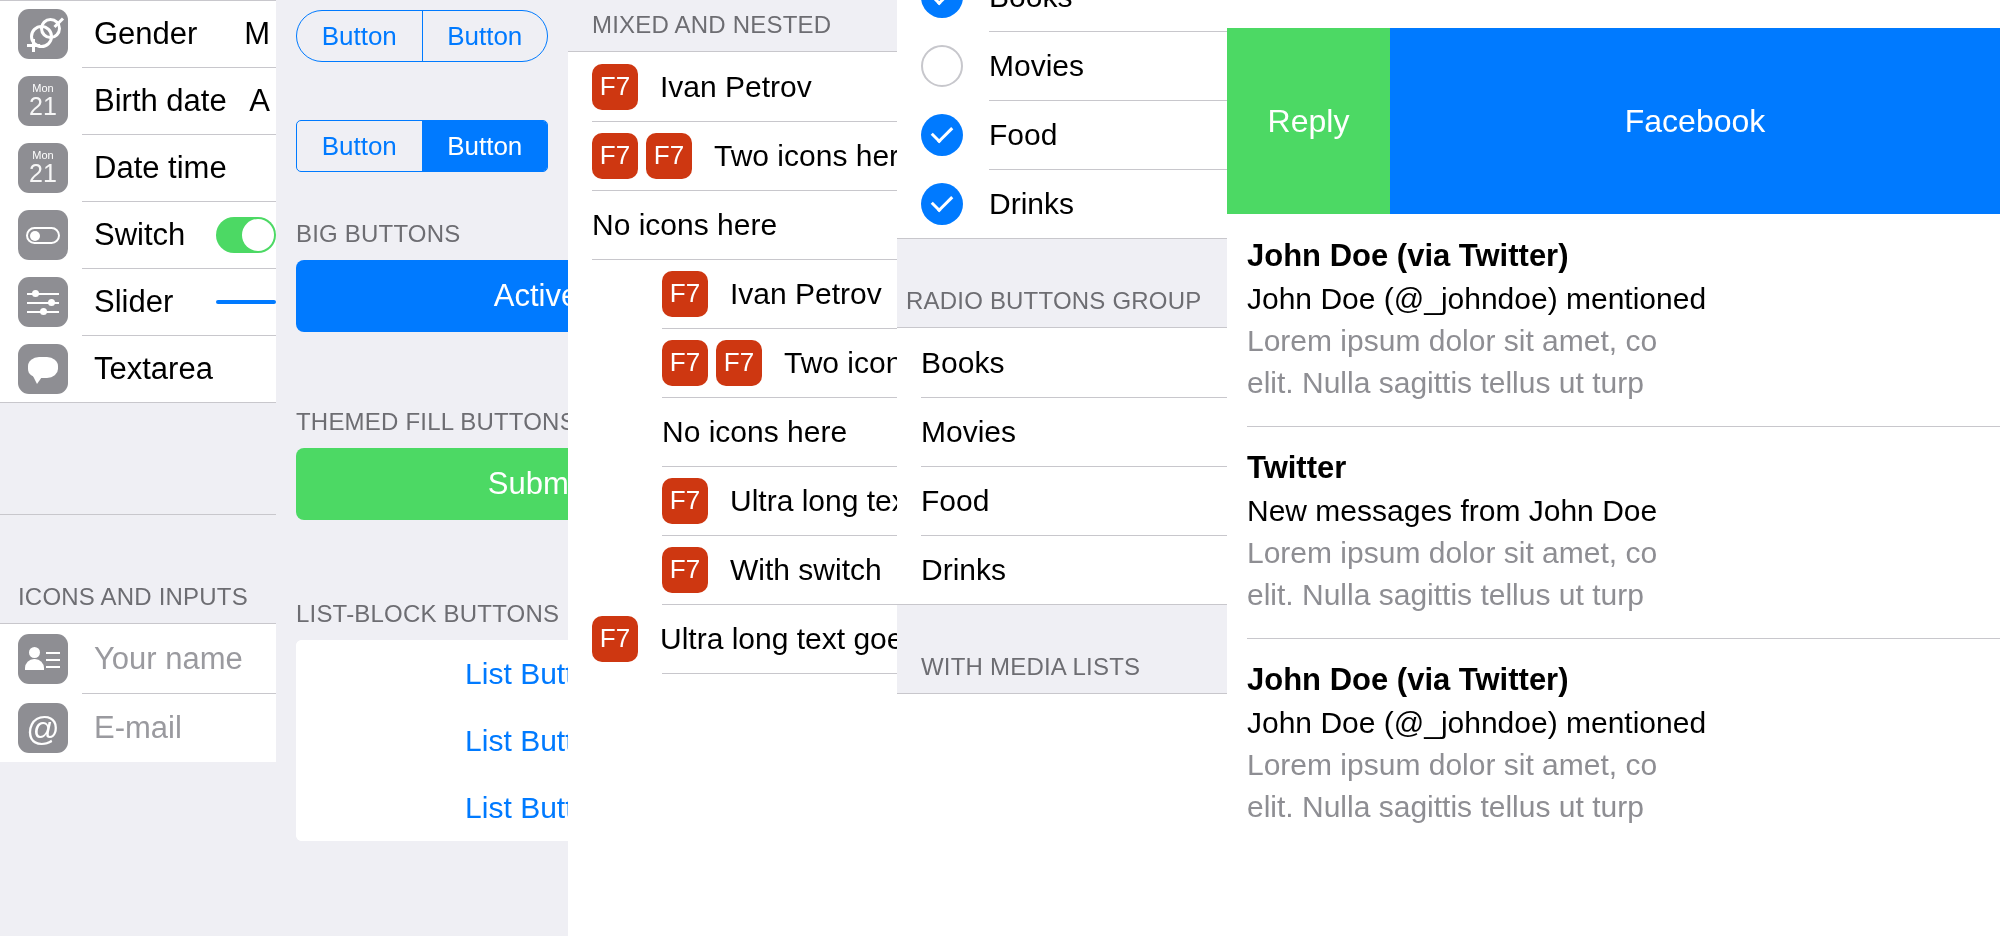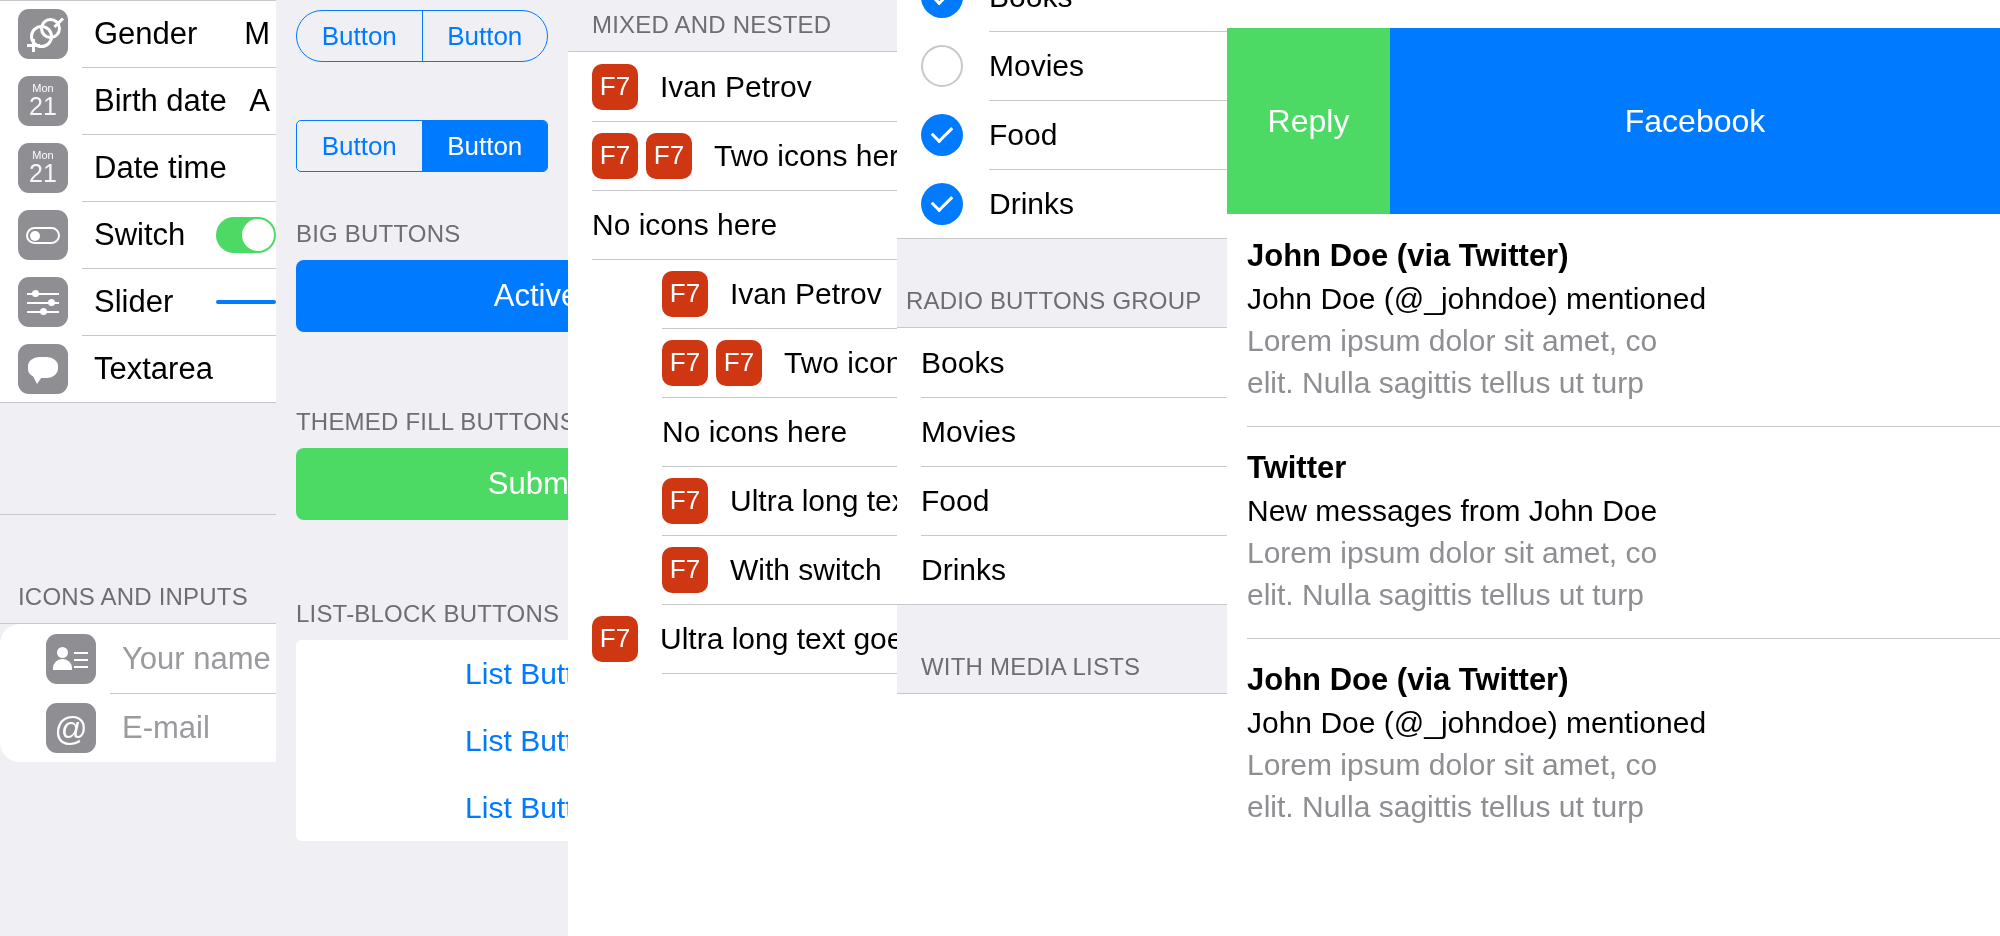--- a/index.html
+++ b/index.html
@@ -264,21 +264,21 @@
         <div class="ttl">Textarea</div>
       </div>
 
       <div class="li" style="height:1px">
         <div class="divline" style="left:0"></div>
       </div>
     </div>
 
     <div class="group-title" style="height:110px;position:absolute;top:514px;left:0;width:276px;padding-left:18px;border-top:1px solid #c8c7cc;border-bottom:1px solid #c8c7cc;">ICONS AND INPUTS</div>
 
-    <div class="list-block" style="position:absolute;top:624px;left:0;width:304px;padding-left:28px;">
+    <div class="list-block" style="position:absolute;top:624px;left:0;width:304px;">
       <div class="li" style="height:69px;padding-left:18px;">
         <div class="icon-sq g-ct">
           <div class="head"></div>
             <div class="body"></div>
           <div class="ln" style="top:18px"></div>
           <div class="ln" style="top:25px"></div>
           <div class="ln" style="top:32px"></div>
         </div>
         <div class="ph">Your name</div>
       </div>

